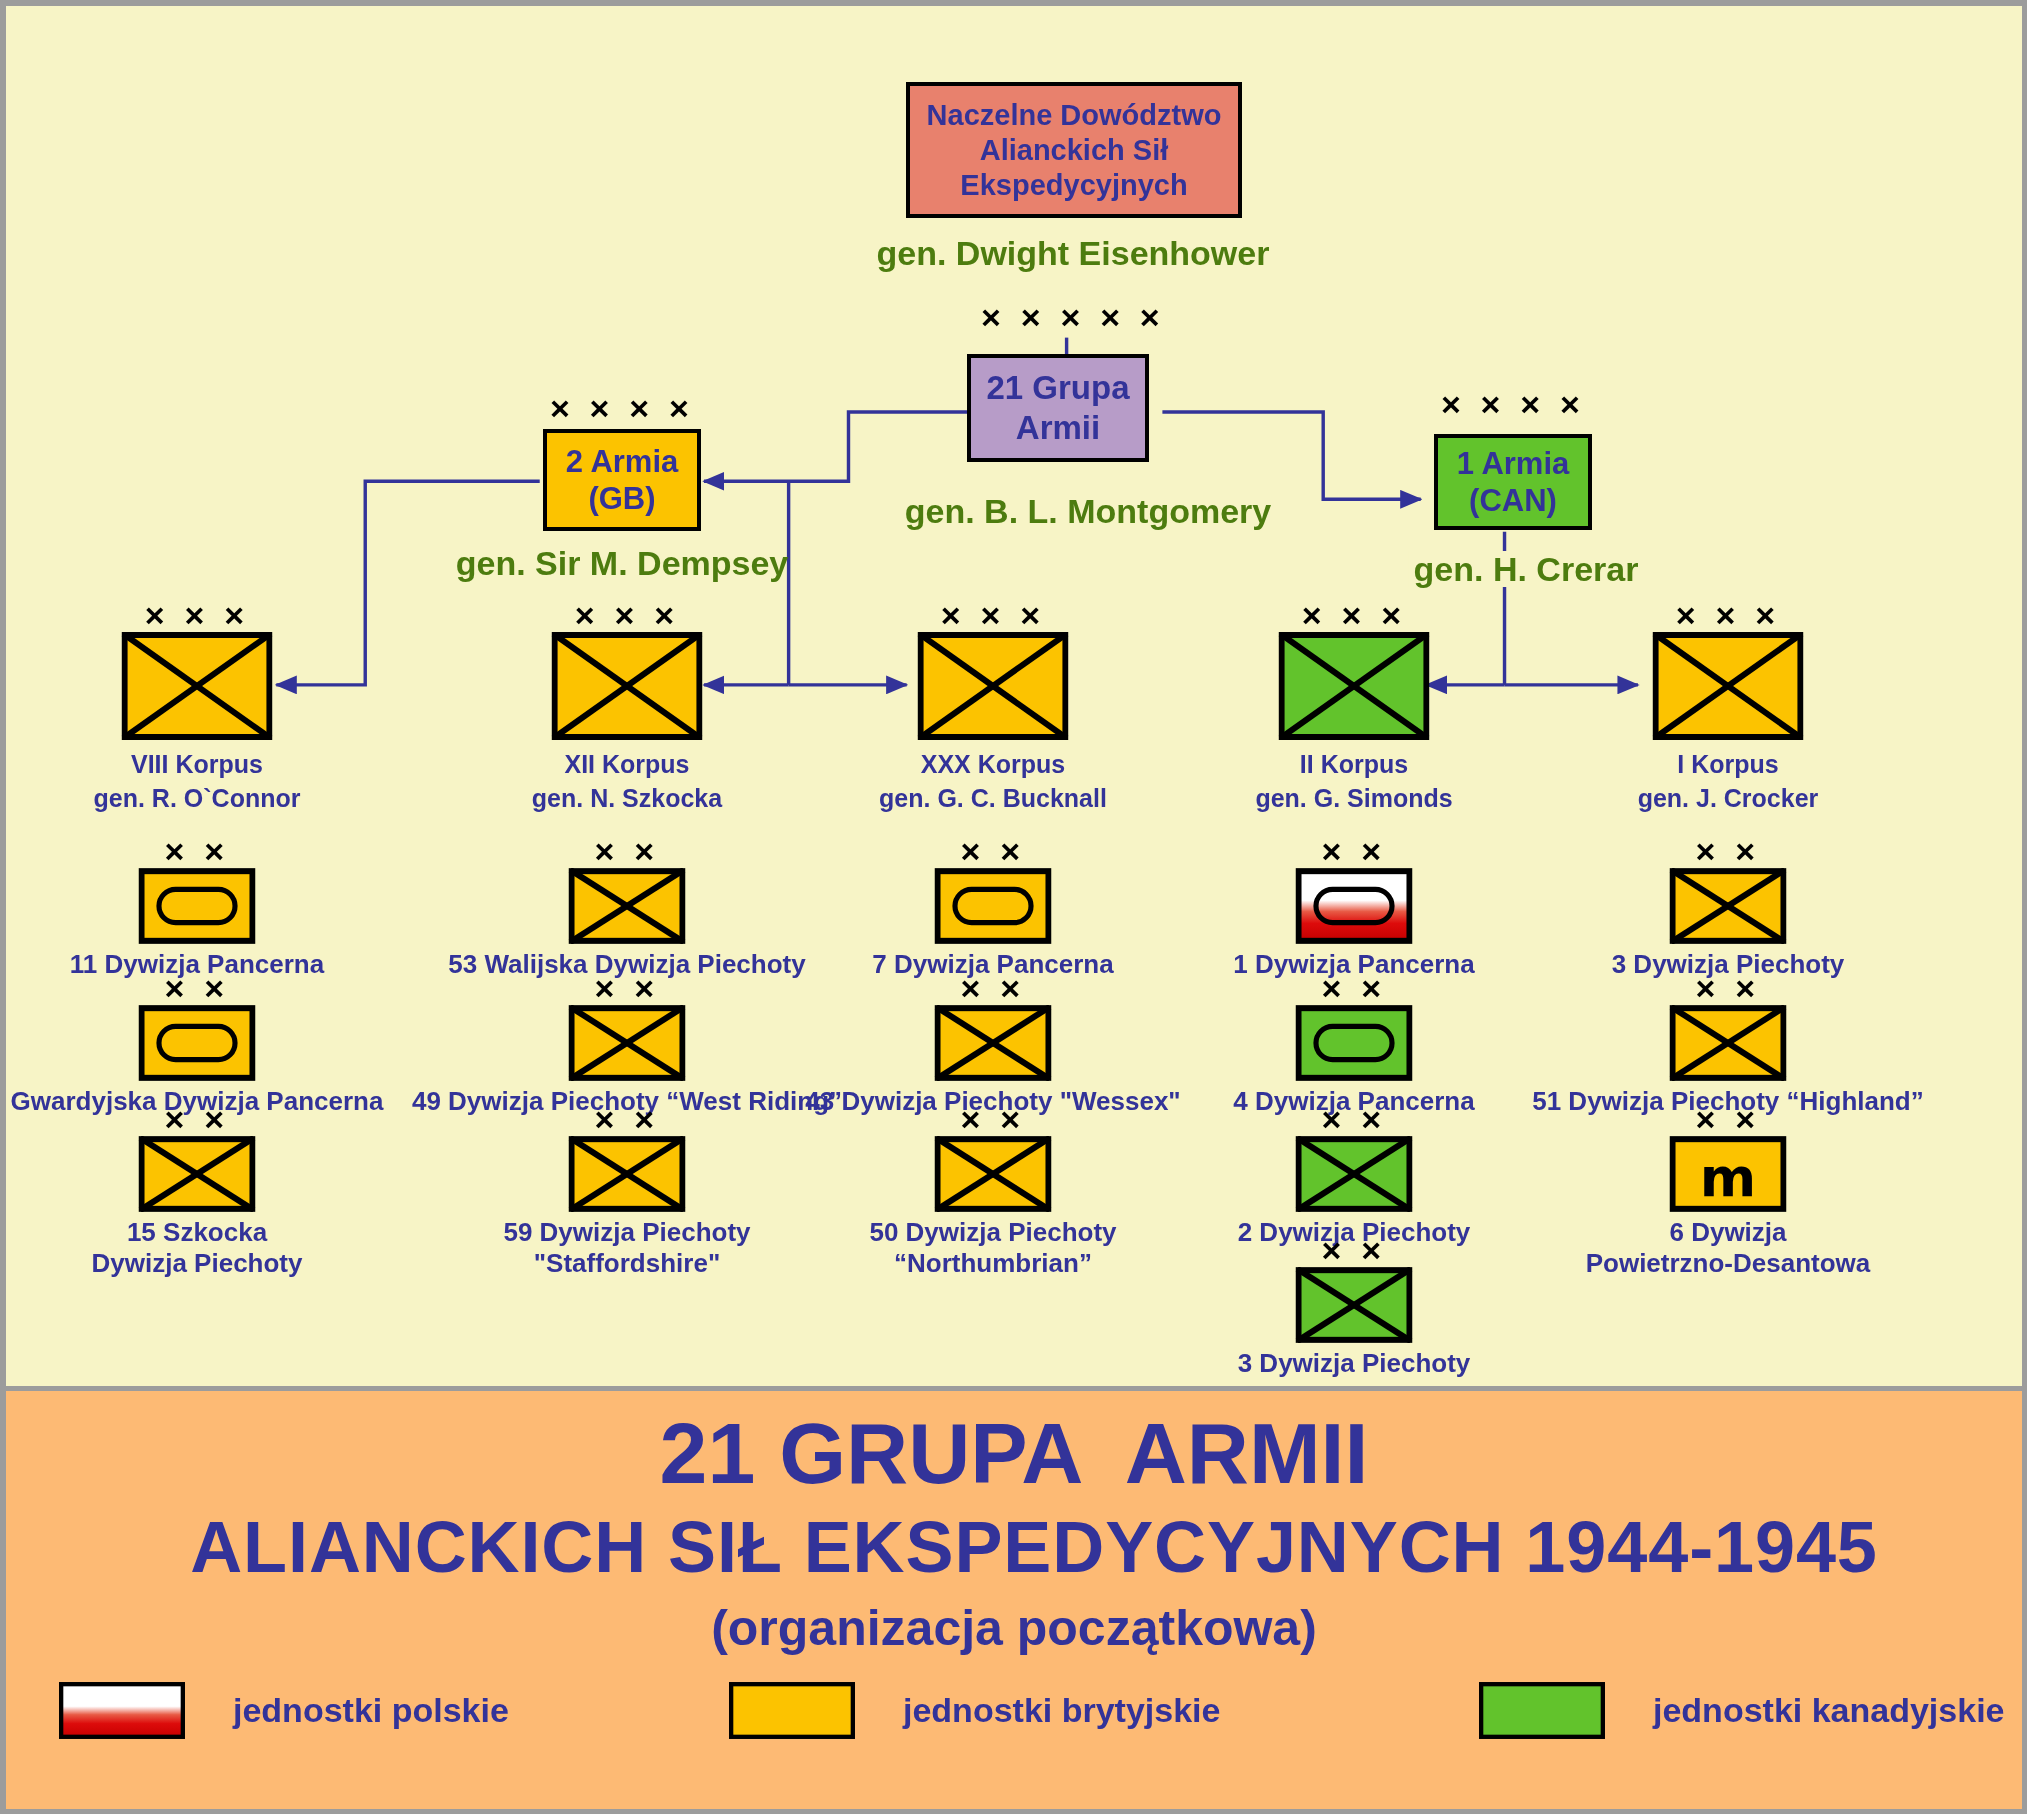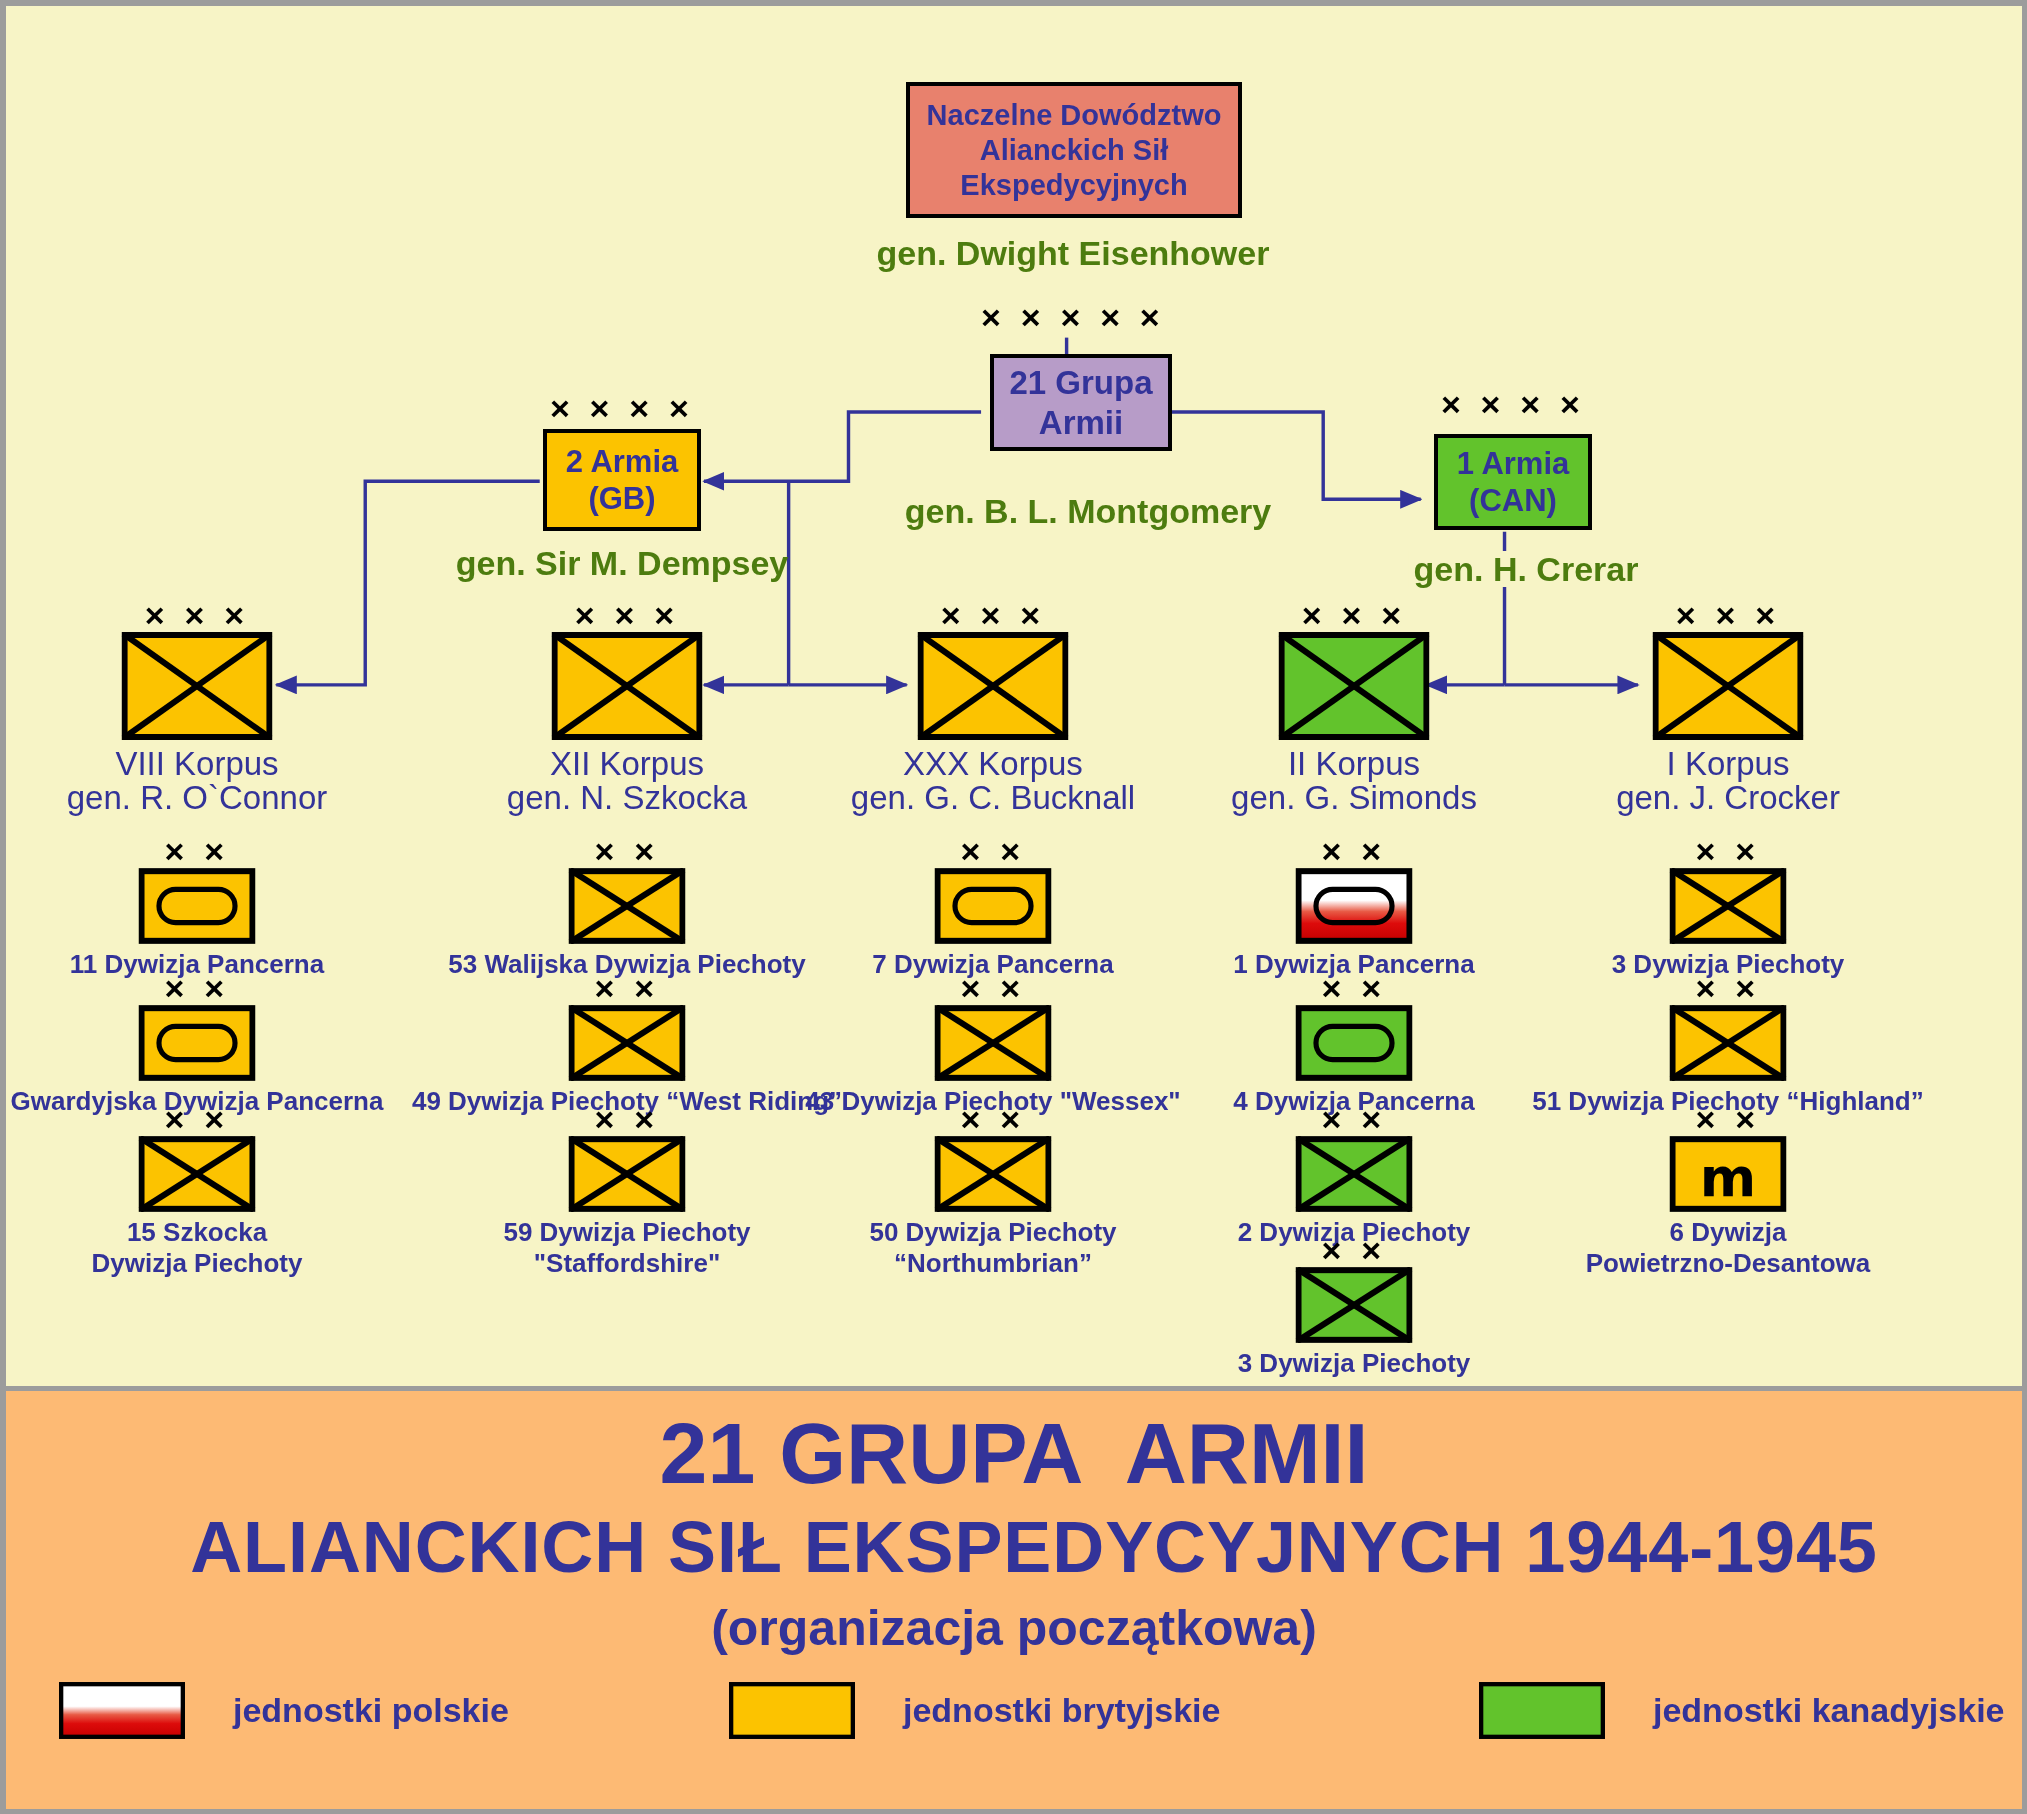--- a/index.html
+++ b/index.html
@@ -25,22 +25,22 @@
   .green-bg{ background:#62c32c; }
 
   .stars-txt { font-weight:bold; color:#000; font-size:34px; line-height:34px;
                letter-spacing:5.2px; white-space:nowrap; }
 
   .cmd { font-weight:bold; color:#4d7c0f; font-size:34px; line-height:36px; white-space:nowrap; }
 
   .cnode, .dnode { position:absolute; z-index:2; width:447px; transform:translateX(-50%);
                    display:flex; flex-direction:column; align-items:center; }
   .symwrap { font-size:0; line-height:0; }
-  .clabel { margin-top:6.9px; text-align:center; font-weight:normal; color:#333399;
-            font-size:33px; line-height:34px; }
+  .clabel { margin-top:6.9px; text-align:center; font-weight:bold; color:#333399;
+            font-size:25px; line-height:34px; }
   .clabel div { white-space:nowrap; }
   .dlabel { margin-top:5.2px; text-align:center; font-weight:bold; color:#333399;
             font-size:26px; line-height:31px; }
   .dlabel div { white-space:nowrap; }
 
   .footer { position:absolute; left:0; right:0; top:1380px; bottom:0;
             background:#fdba74; border-top:5.2px solid #9c9c9c; z-index:3; }
   .ftitle { position:absolute; left:0; width:100%; text-align:center;
             font-weight:bold; color:#333399; white-space:pre; }
   .t1 { top:15.5px;  font-size:86px; line-height:93px; }
@@ -77,21 +77,21 @@
     </svg>
 
     <div class="box supreme" style="left:900px;top:76px;width:336px;height:136px">
       <div>Naczelne Dowództwo</div>
       <div>Alianckich Sił</div>
       <div>Ekspedycyjnych</div>
     </div>
     <div class="abs cmd" style="left:1067px;top:229px">gen. Dwight Eisenhower</div>
 
     <div class="abs stars-txt" style="left:1067px;top:294px">× × × × ×</div>
-    <div class="box group" style="left:984px;top:348px;width:182px;height:97px">
+    <div class="box group" style="left:961px;top:348px;width:182px;height:108px">
       <div>21 Grupa</div>
       <div>Armii</div>
     </div>
     <div class="abs cmd" style="left:1082px;top:487px">gen. B. L. Montgomery</div>
 
     <div class="abs stars-txt" style="left:616px;top:385px">× × × ×</div>
     <div class="box army gold-bg" style="left:537px;top:423px;width:158px;height:102px">
       <div>2 Armia</div>
       <div>(GB)</div>
     </div>

